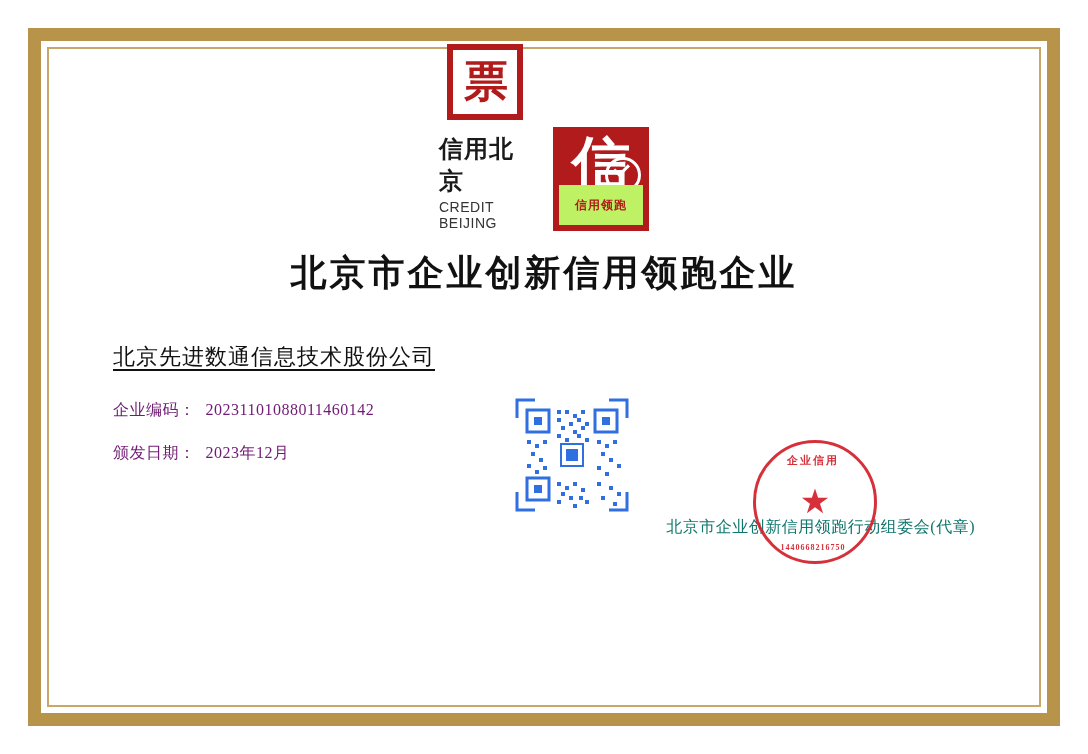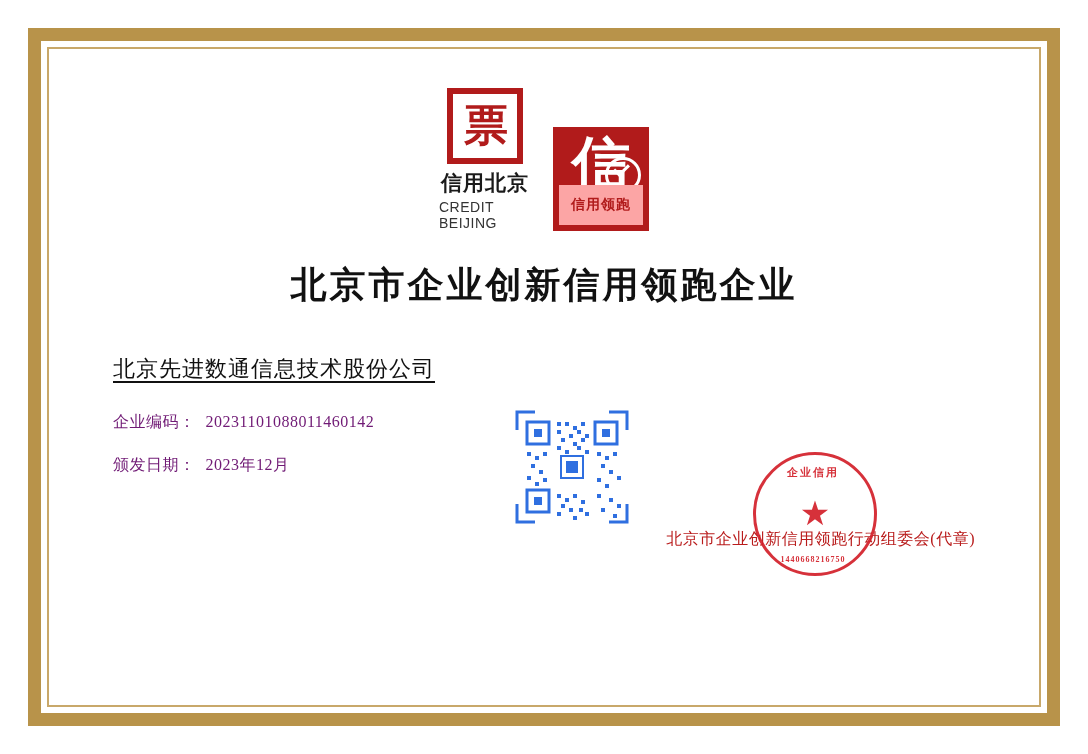--- a/index.html
+++ b/index.html
@@ -65,25 +65,25 @@
     align-items: center;
     justify-content: center;
     color: #b11b1b;
     font-family: "Liberation Serif", serif;
     font-weight: bold;
     font-size: 44px;
     line-height: 1;
     letter-spacing: -2px;
   }
   .logo-cn {
-    font-size: 21px;
+    font-size: 24px;
     font-weight: bold;
     color: #1a1a1a;
     letter-spacing: 1px;
-    margin-top: 5px;
+    margin-top: 13px;
     font-family: "Liberation Sans", sans-serif;
   }
   .logo-en {
     font-size: 14px;
     color: #333333;
     letter-spacing: 0.5px;
     margin-top: 2px;
     font-family: "Liberation Sans", sans-serif;
   }
   .logo-leader {
@@ -123,39 +123,39 @@
     border-left: 3px solid #ffffff;
     border-bottom: 3px solid #ffffff;
     transform: rotate(-45deg);
   }
   .leader-band {
     position: absolute;
     bottom: 6px;
     left: 6px;
     right: 6px;
     height: 40px;
-    background: #fca5a5;
+    background: #bef264;
     color: #b11b1b;
-    font-size: 14px;
+    font-size: 12px;
     font-weight: bold;
     display: flex;
     align-items: center;
     justify-content: center;
     letter-spacing: 1px;
     font-family: "Liberation Sans", sans-serif;
   }
 
   
   .title {
     text-align: center;
     font-size: 36px;
     font-weight: bold;
     color: #111111;
     letter-spacing: 3px;
-    margin-top: 30px;
+    margin-top: 18px;
     font-family: "Liberation Serif", "DejaVu Serif", serif;
   }
 
   
   .company {
     margin-top: 44px;
     font-size: 22px;
     color: #111111;
     text-decoration: underline;
     text-underline-offset: 5px;
@@ -207,21 +207,21 @@
     right: 0;
     bottom: 38px;
     width: 470px;
     height: 120px;
   }
   .issuer {
     position: absolute;
     right: 0;
     bottom: 14px;
     font-size: 16px;
-    color: #b91c1c;
+    color: #0f766e;
     letter-spacing: 0.5px;
     white-space: nowrap;
   }
   .seal {
     position: absolute;
     right: 98px;
     bottom: -12px;
     width: 118px;
     height: 118px;
     border: 3px solid #d3202a;

